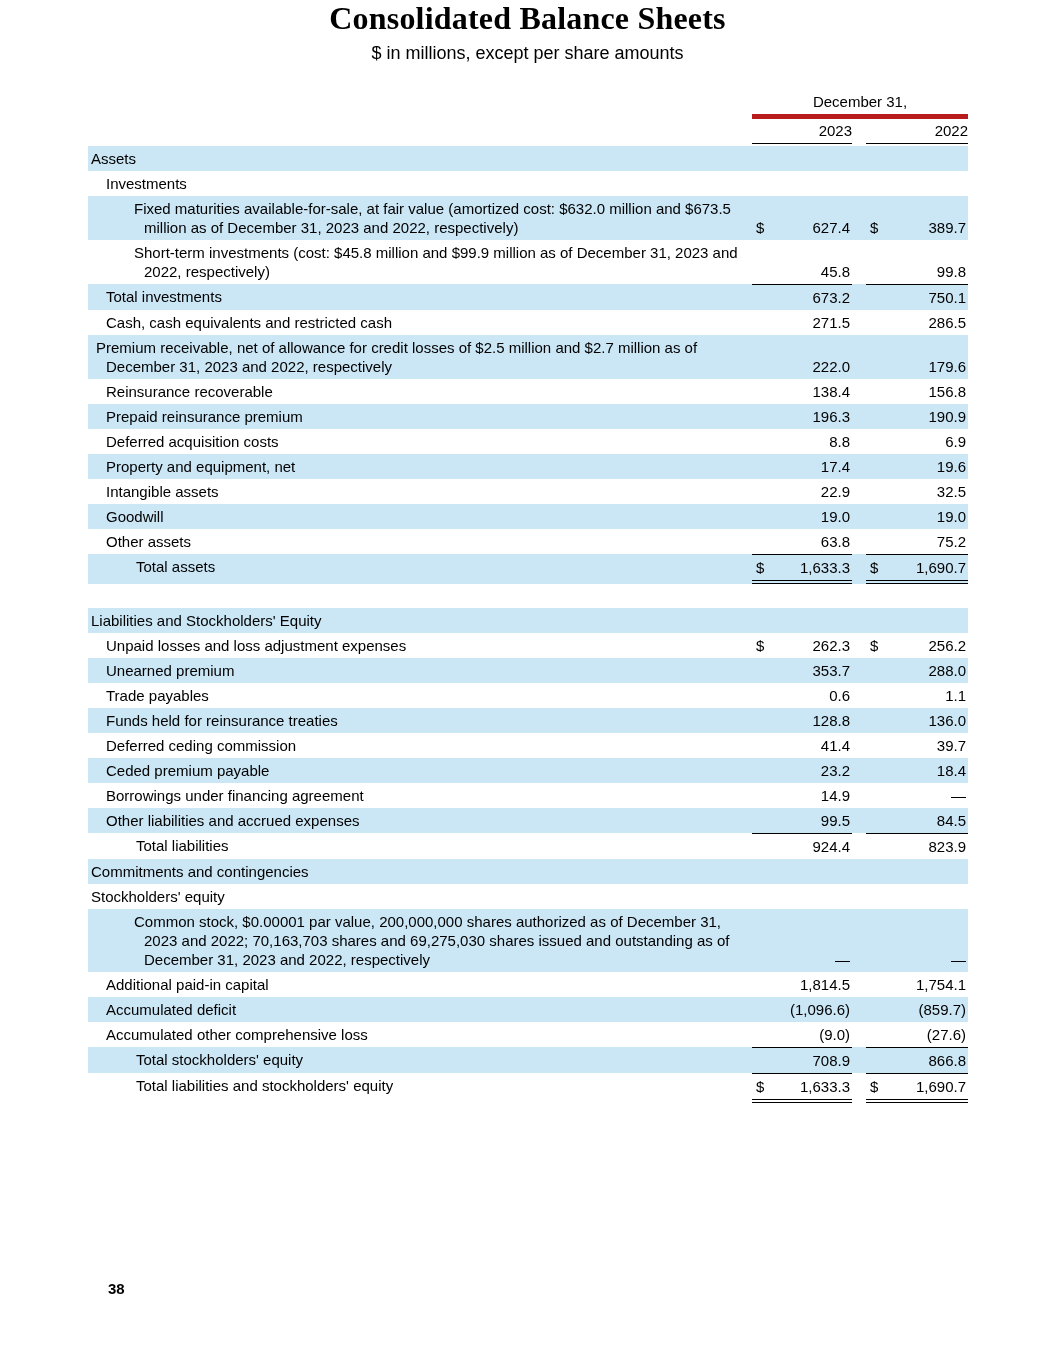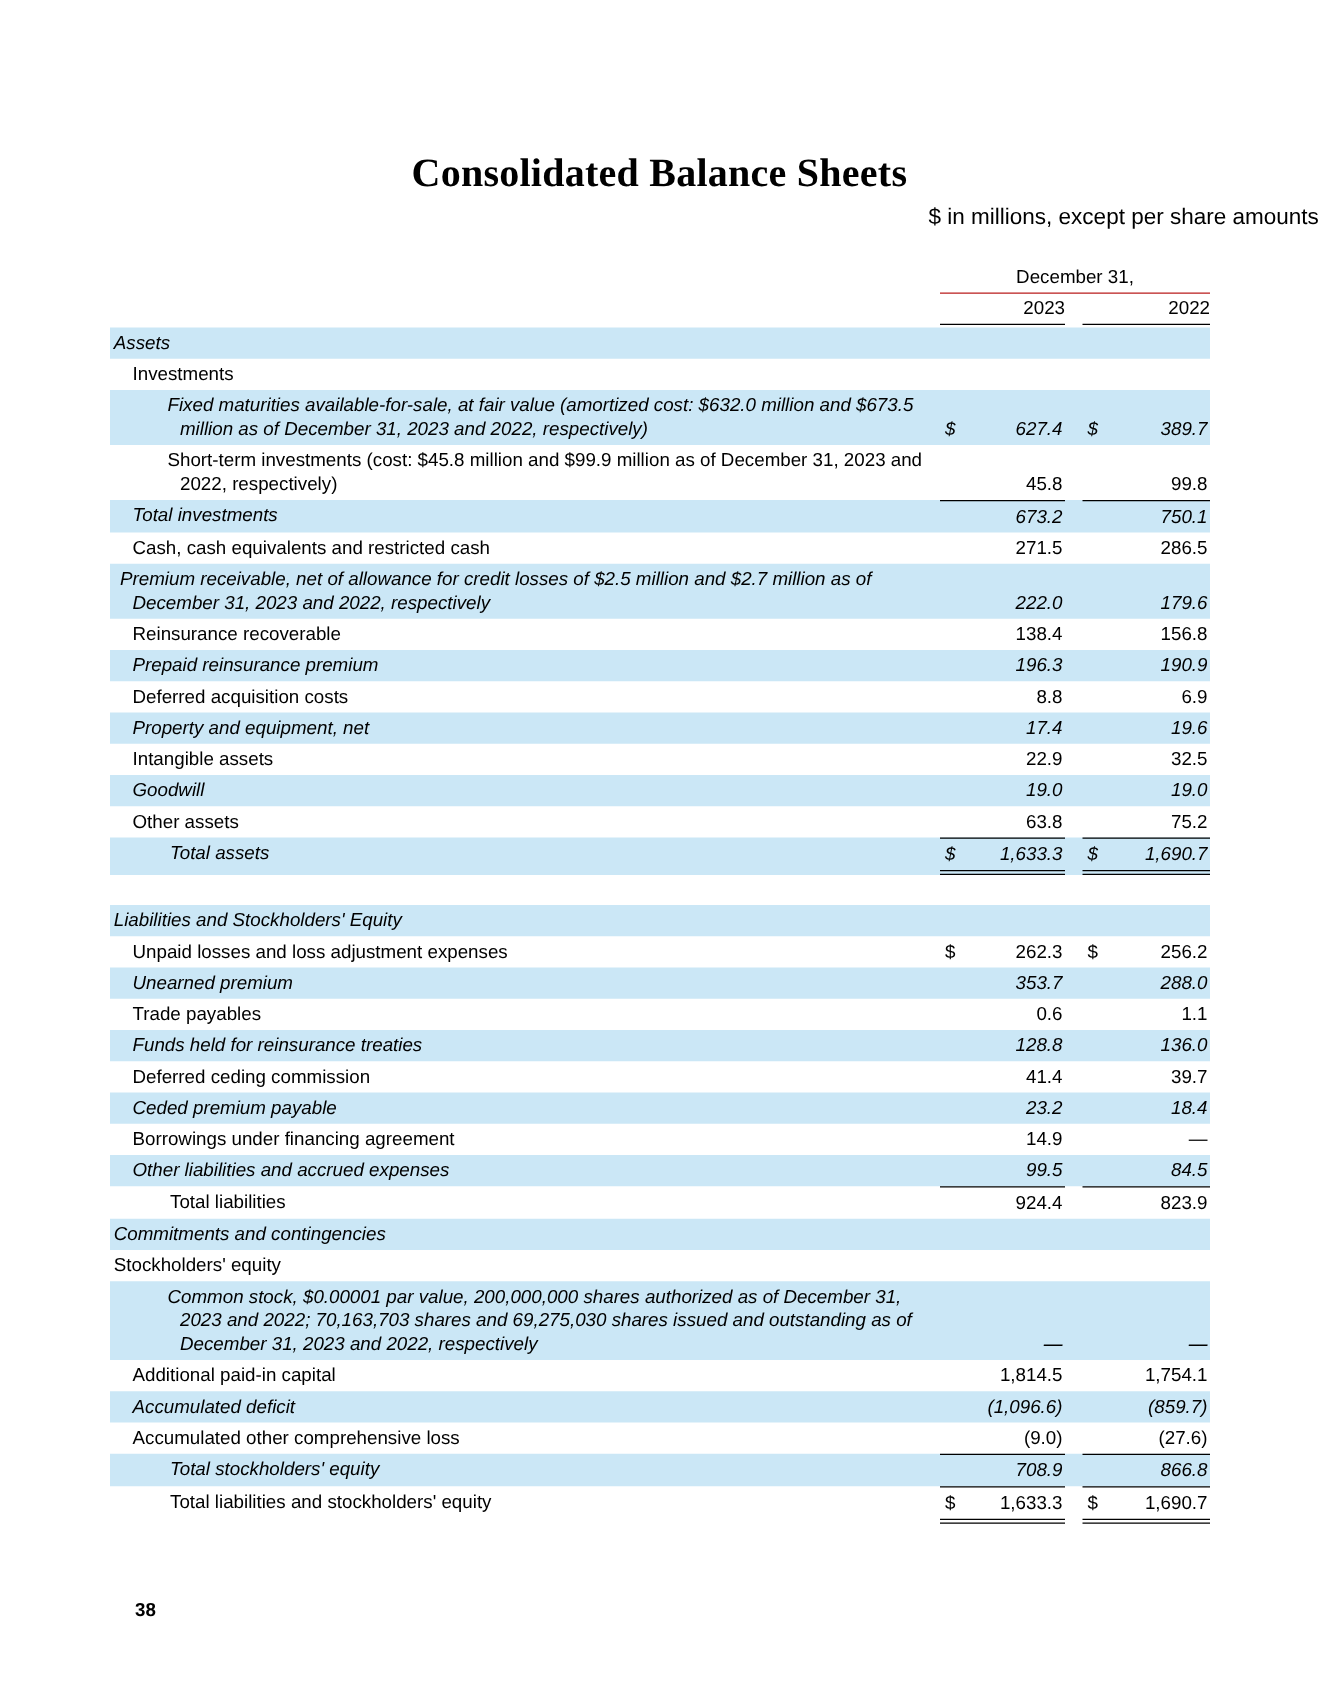--- a/index.html
+++ b/index.html
@@ -8,43 +8,42 @@
     width: 1055px;
     height: 1365px;
     position: relative;
     font-family: "Liberation Sans", sans-serif;
     color: #000000;
     overflow: hidden;
   }
   .page { position: absolute; inset: 0; }
 
   .title {
-    margin-top: 120px;
     text-align: center;
     font-family: "Liberation Serif", serif;
     font-size: 32px;
     font-weight: 600;
     letter-spacing: 0.2px;
   }
   .subtitle {
     margin-top: 6px;
-    text-align: right;
+    text-align: center;
     font-size: 18px;
     font-weight: 400;
   }
 
   .table {
     margin: 28px 87px 0 88px;
     font-size: 15px;
   }
   .trow {
     display: grid;
     grid-template-columns: 1fr 100px 14px 102px;
   }
-  .trow.shade { background: var(--shade, #cbe7f6); font-style: italic; }
+  .trow.shade { background: var(--shade, #cbe7f6); }
   .trow.spacer { height: 24px; }
 
   .tlabel {
     padding-top: 3px;
     padding-bottom: 3px;
     padding-right: 6px;
     line-height: 19px;
   }
   .indent-0 { padding-left: 3px; }
   .indent-1 { padding-left: 18px; }
@@ -65,21 +64,21 @@
   .amt.bt { border-top: 1px solid #000; }
   .amt.db { border-bottom: 4px double #000; }
   .gap { align-self: stretch; }
 
   
   .date-span {
     grid-column: 2 / 5;
     text-align: center;
     padding-bottom: 3px;
     margin-bottom: 2px;
-    border-bottom: 1px solid #b91c1c;
+    border-bottom: 5px solid #b91c1c;
     line-height: 19px;
   }
   .year {
     text-align: right;
     padding-bottom: 3px;
     margin-bottom: 2px;
     border-bottom: 1px solid #000;
     line-height: 19px;
   }
 

